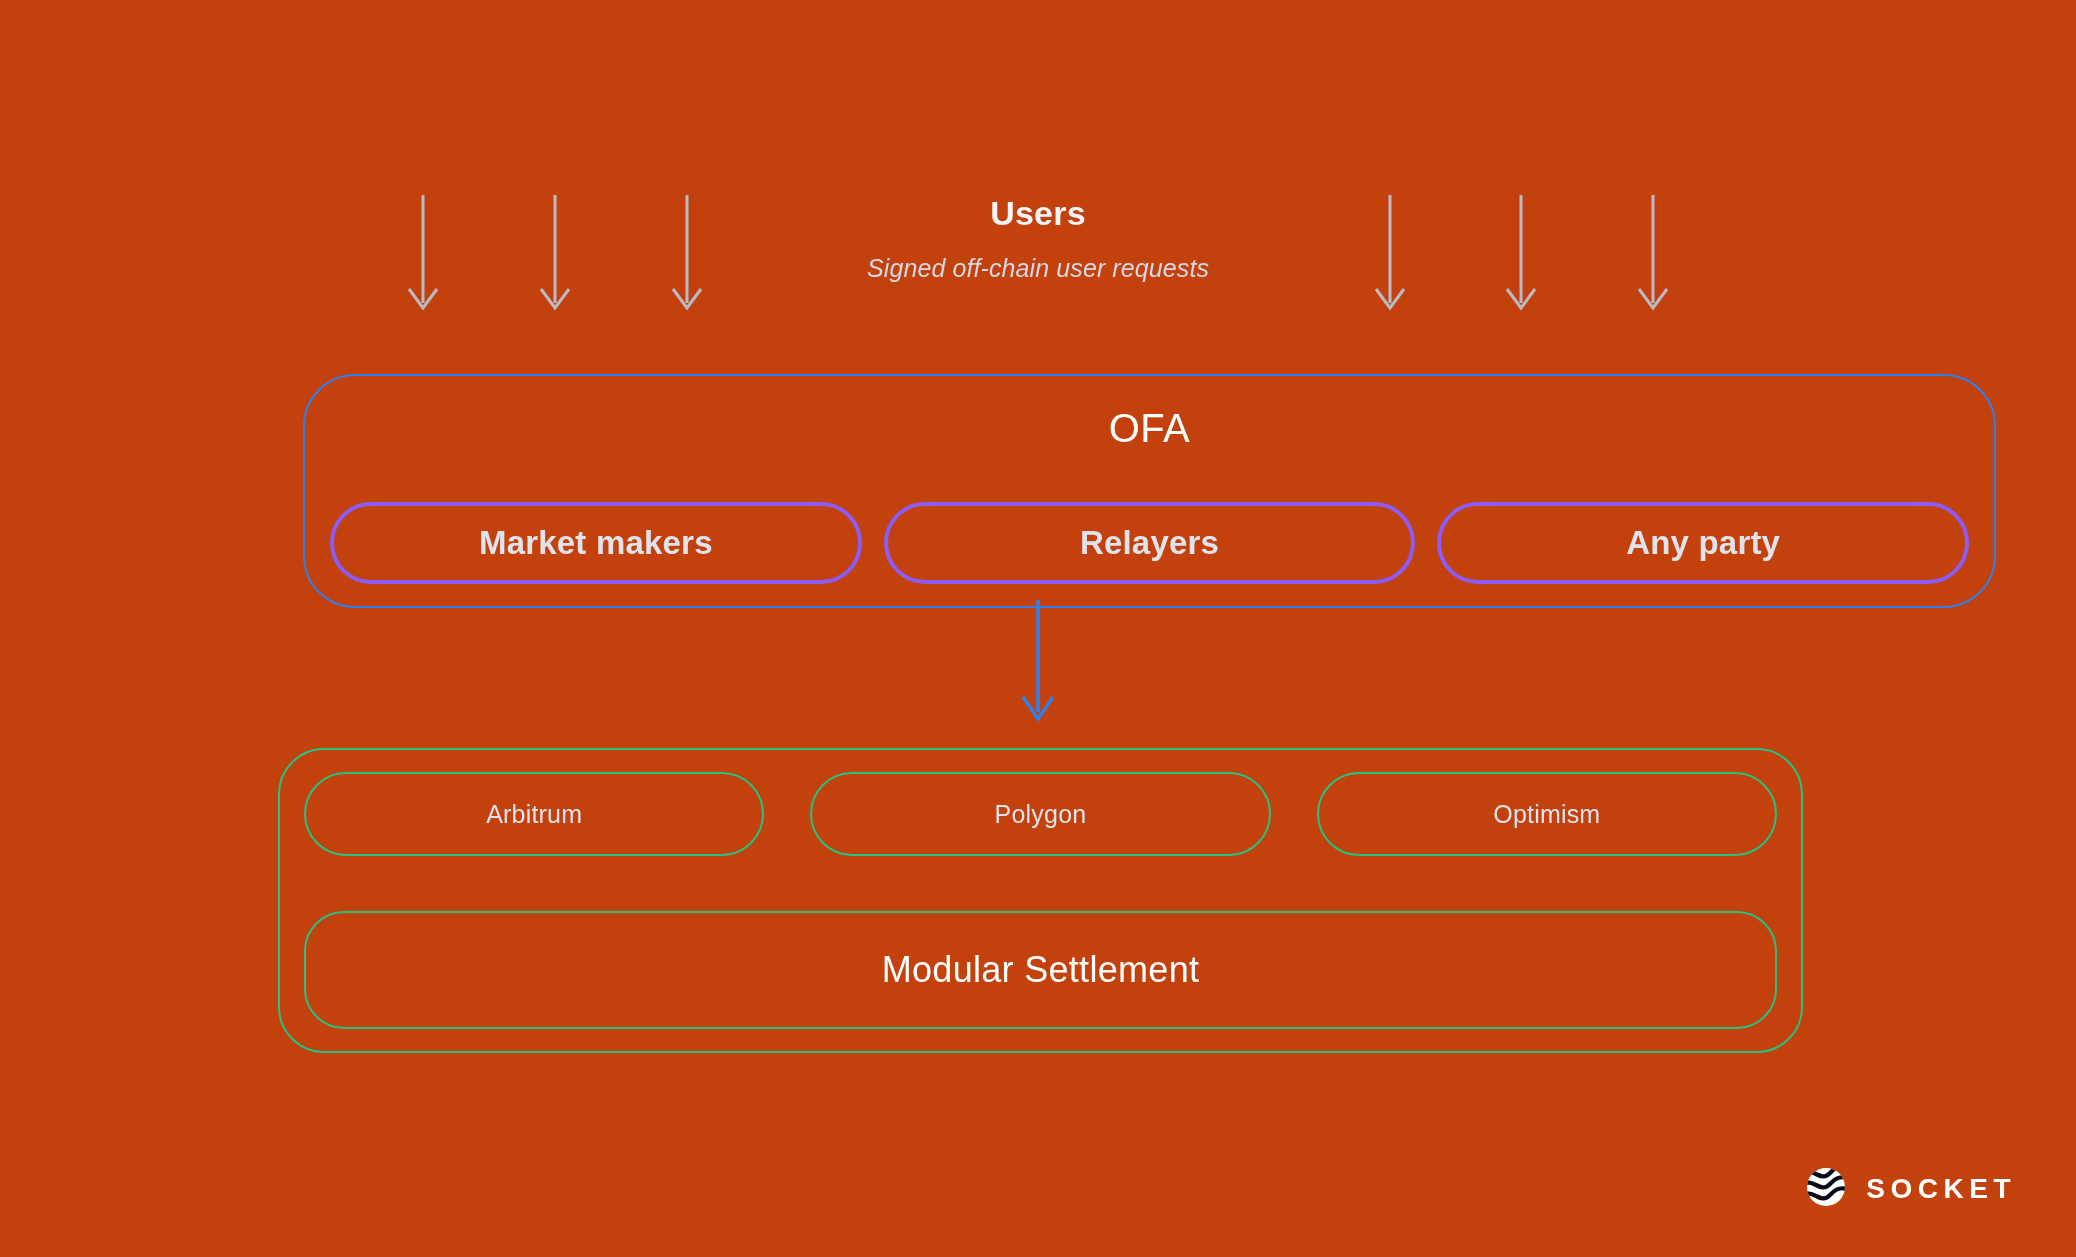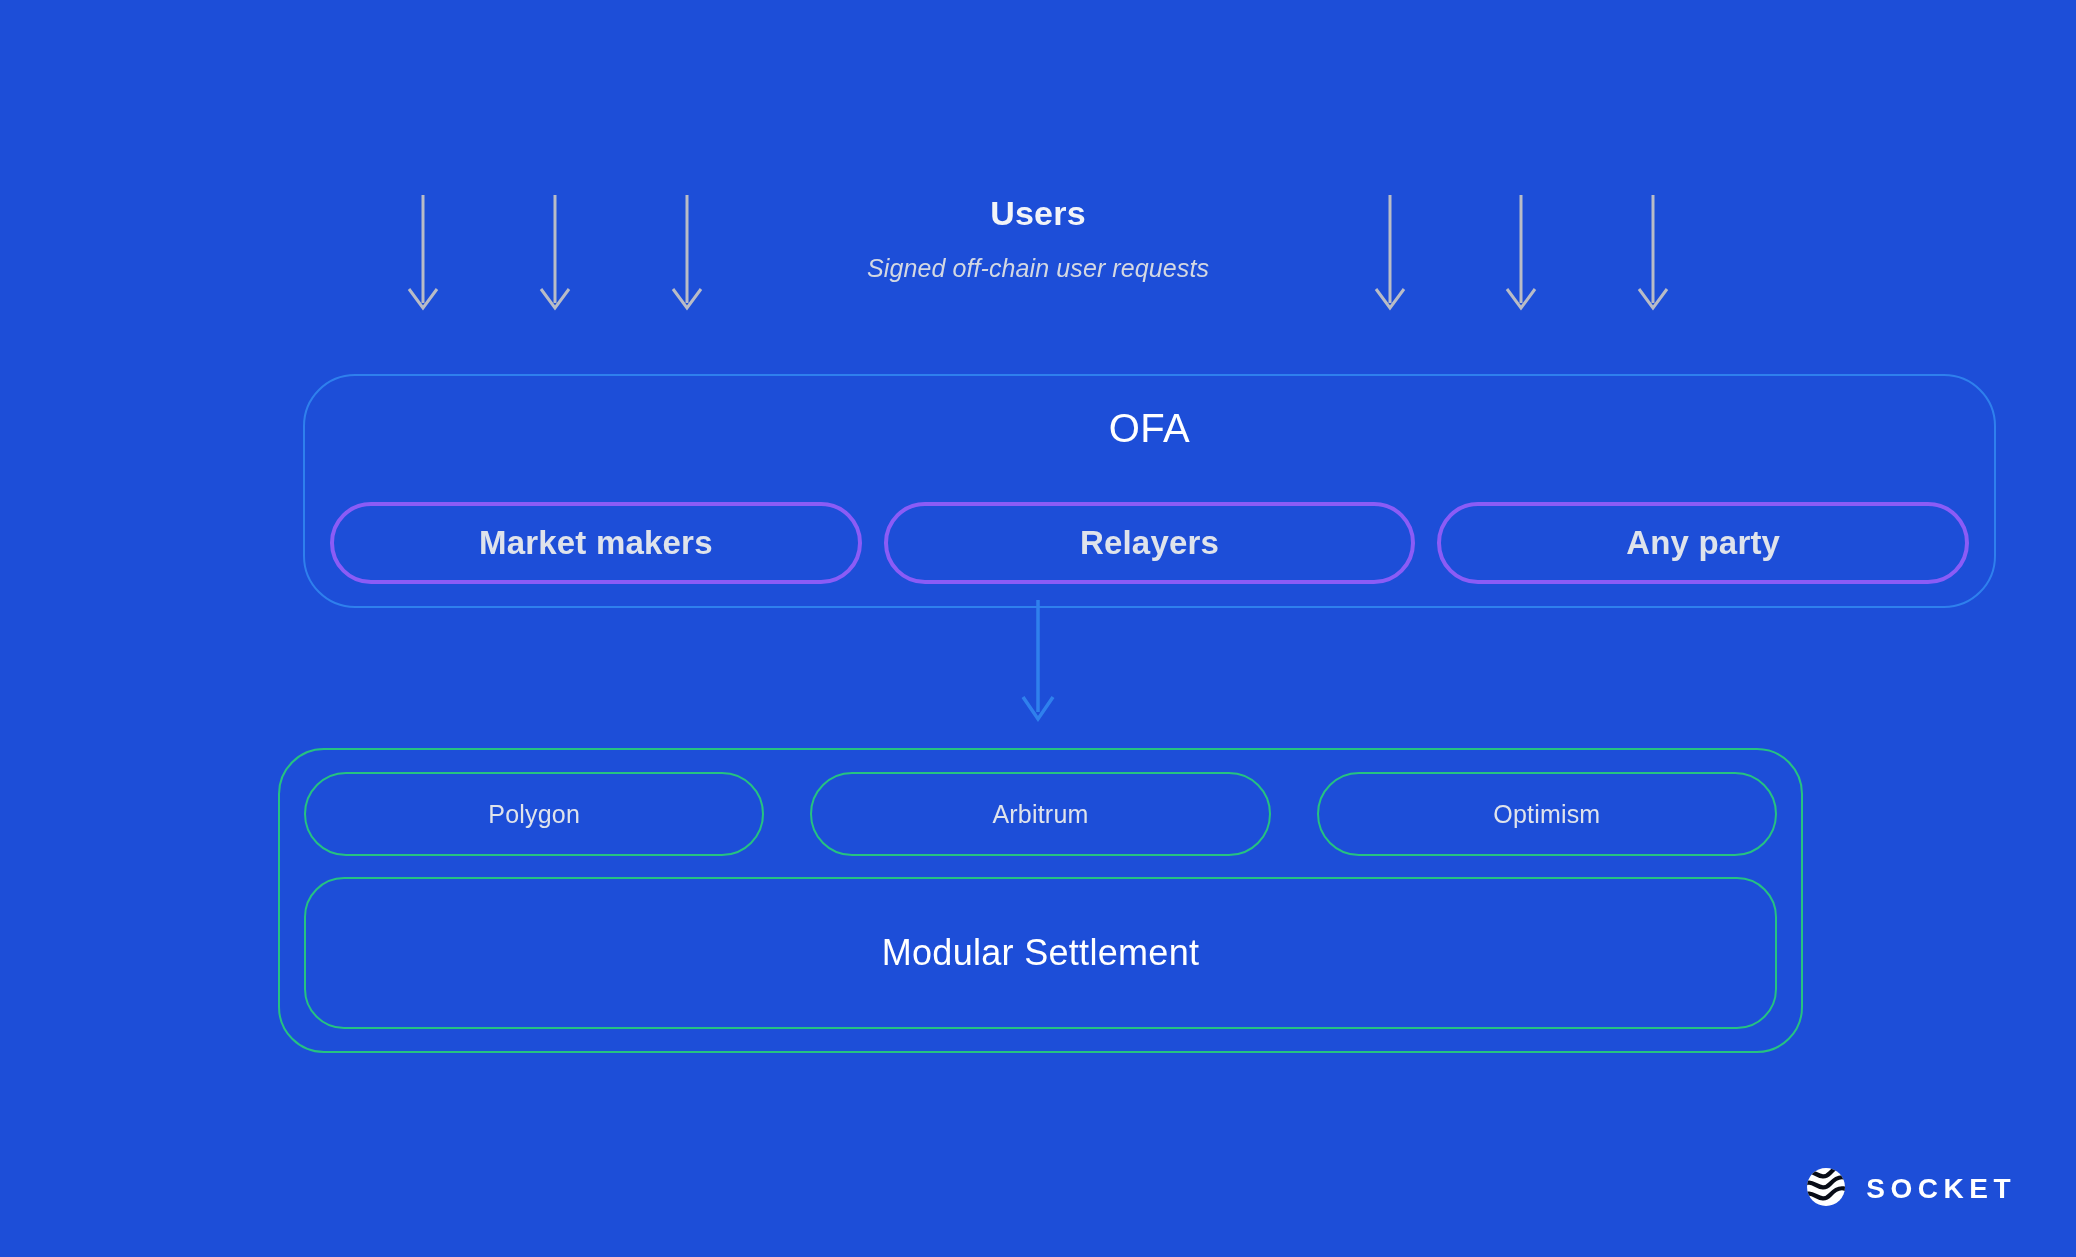--- a/index.html
+++ b/index.html
@@ -14,21 +14,21 @@
   body {
     font-family: "Liberation Sans", sans-serif;
     color: #e8eaf0;
     -webkit-font-smoothing: antialiased;
   }
 
   .canvas {
     position: relative;
     width: 2076px;
     height: 1257px;
-    background: #1d4ed8;
+    background: #c2410c;
   }
 
   
   .users-block {
     position: absolute;
     left: 0;
     top: 195px;
     width: 2076px;
     text-align: center;
     pointer-events: none;
@@ -145,21 +145,21 @@
     font-size: 25px;
     font-weight: 400;
     color: #dfe3eb;
     letter-spacing: 0.2px;
   }
   .settle-bar {
     position: absolute;
     left: 24px;
     right: 24px;
     bottom: 22px;
-    height: 152px;
+    height: 118px;
     border: 2px solid #26c281;
     border-radius: 40px;
     display: flex;
     align-items: center;
     justify-content: center;
   }
   .settle-bar-label {
     font-size: 36px;
     font-weight: 400;
     color: #ffffff;
@@ -237,22 +237,22 @@
     <svg width="76" height="130" viewBox="0 0 76 130">
       <g stroke="#2f80ed" stroke-width="3.5" fill="none">
         <line x1="38" y1="0" x2="38" y2="112"></line>
         <polyline points="23,97 38,119 53,97"></polyline>
       </g>
     </svg>
   </div>
 
   <div class="settle-box">
     <div class="chain-row">
+      <div class="chain-pill">Arbitrum</div>
       <div class="chain-pill">Polygon</div>
-      <div class="chain-pill">Arbitrum</div>
       <div class="chain-pill">Optimism</div>
     </div>
 
     <div class="settle-bar">
       <span class="settle-bar-label">Modular Settlement</span>
     </div>
   </div>
 
   <div class="brand">
     <span>

